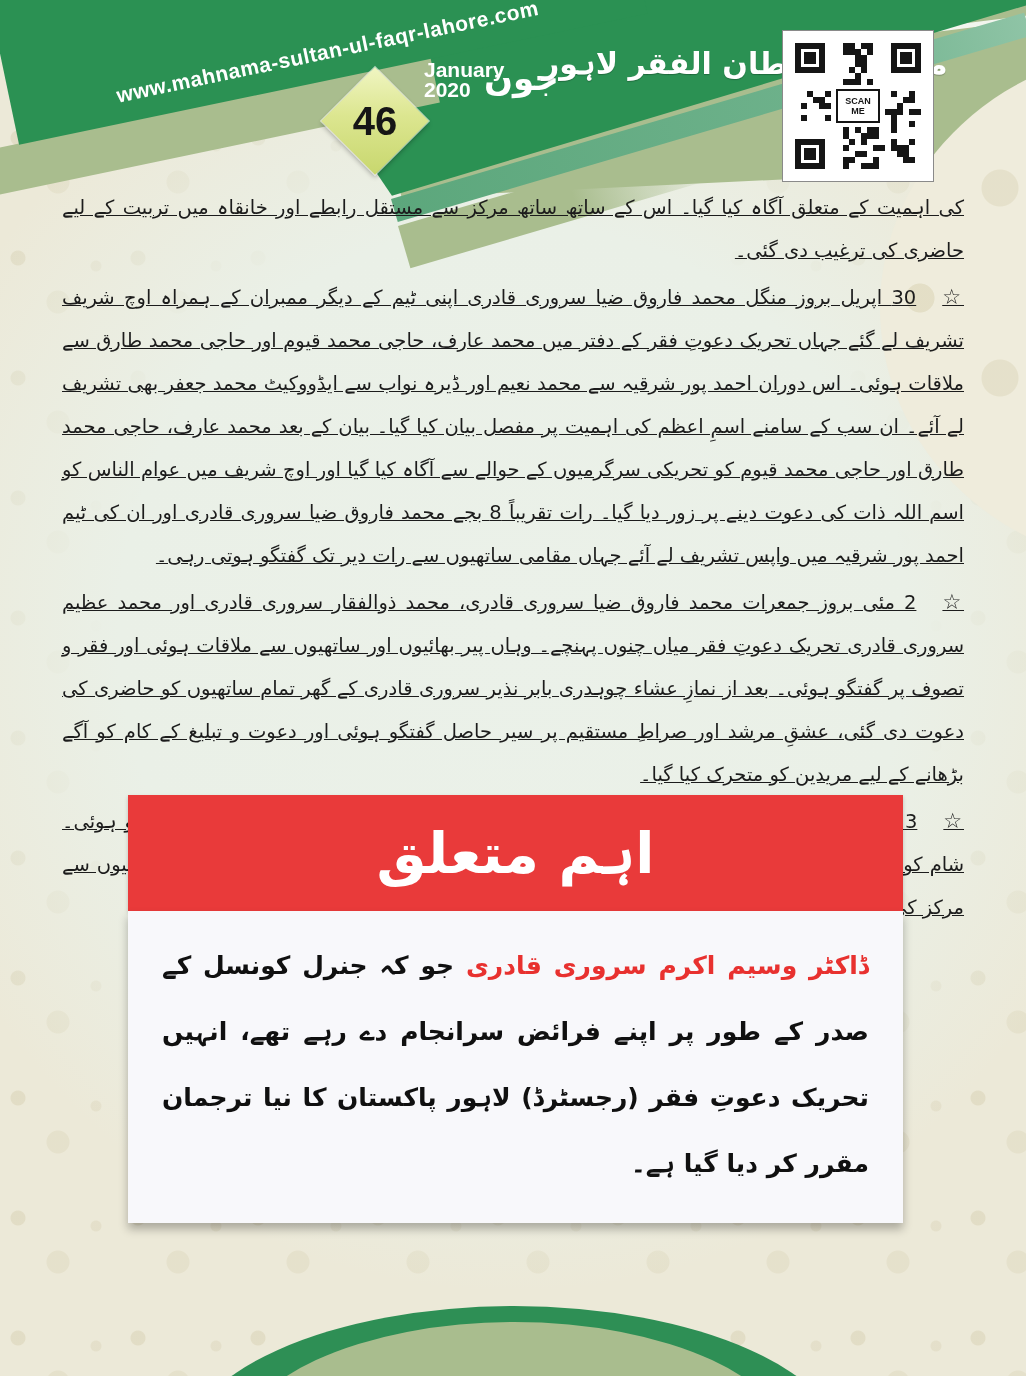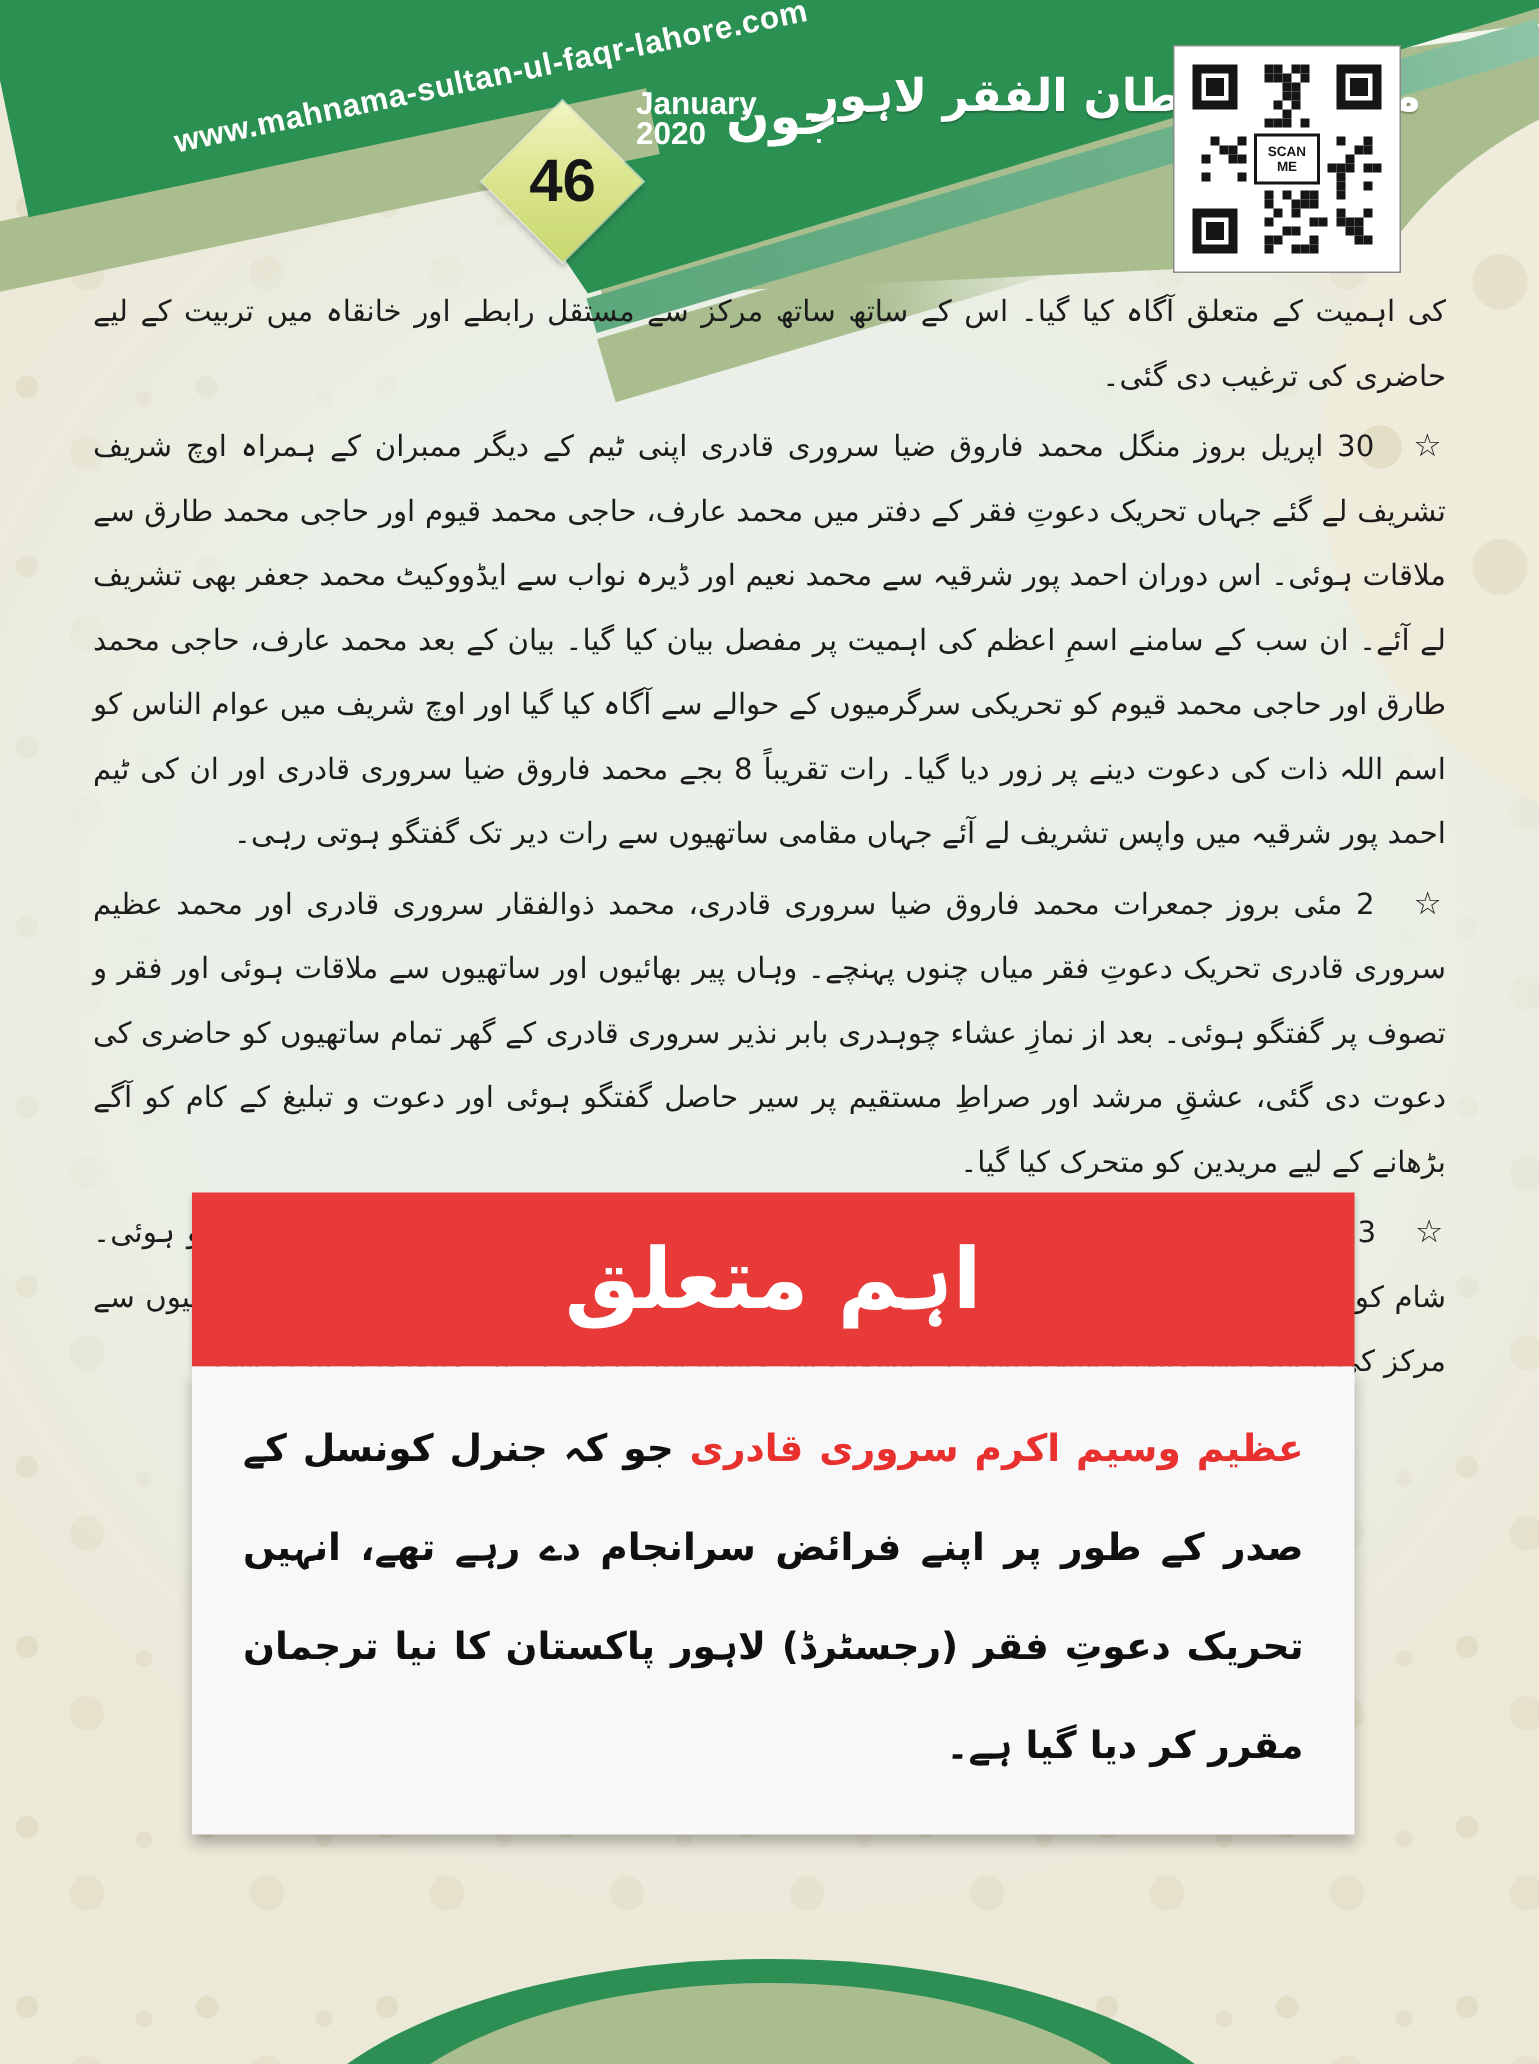--- a/index.html
+++ b/index.html
@@ -53,21 +53,21 @@
   .qr-grid i{position:absolute;width:6px;height:6px;background:#151515;}
   .finder{position:absolute;width:30px;height:30px;border:6px solid #151515;box-sizing:border-box;}
   .finder::after{content:"";position:absolute;left:3px;top:3px;width:12px;height:12px;background:#151515;}
   .f-tl{left:0;top:0}.f-tr{right:0;top:0}.f-bl{left:0;bottom:0}
   .scanme{position:absolute;left:41px;top:46px;width:44px;height:34px;background:#fff;border:2px solid #151515;
     box-sizing:border-box;display:flex;flex-direction:column;align-items:center;justify-content:center;
     font-family:"Liberation Sans",sans-serif;font-weight:bold;font-size:9px;line-height:10px;color:#151515;}
   
   .articles{position:absolute;left:62px;top:186px;width:902px;direction:rtl;
     font-size:19.5px;line-height:43px;color:#1c1c1c;text-align:justify;text-align-last:right;}
-  .para{margin-bottom:4px;}
+  .para{margin-bottom:4px;text-decoration:underline;}
   .star{font-size:21px;margin-left:26px;color:#1c1c1c;}
   .credit{position:absolute;left:212px;top:738px;font-size:17px;color:#1c1c1c;direction:rtl;white-space:nowrap;}
   
   .announcement{position:absolute;left:128px;top:795px;width:775px;}
   .banner{height:116px;background:#e93a3a;display:flex;align-items:center;justify-content:center;
     color:#fff;font-size:56px;font-weight:bold;direction:rtl;box-shadow:0 2px 4px rgba(0,0,0,.2);}
   .notice-box{background:#f8f8fb;min-height:300px;padding:22px 34px 26px;box-sizing:border-box;
     direction:rtl;font-size:25px;font-weight:bold;line-height:66px;color:#101010;
     text-align:justify;text-align-last:right;box-shadow:0 6px 9px rgba(0,0,0,.28);}
   .notice-box .n-para{margin:0;}
@@ -190,19 +190,19 @@
   <div class="articles">
       <div class="para">کی اہمیت کے متعلق آگاہ کیا گیا۔ اس کے ساتھ ساتھ مرکز سے مستقل رابطے اور خانقاہ میں تربیت کے لیے حاضری کی ترغیب دی گئی۔</div>
       <div class="para"><span class="star">☆</span>30 اپریل بروز منگل محمد فاروق ضیا سروری قادری اپنی ٹیم کے دیگر ممبران کے ہمراہ اوچ شریف تشریف لے گئے جہاں تحریک دعوتِ فقر کے دفتر میں محمد عارف، حاجی محمد قیوم اور حاجی محمد طارق سے ملاقات ہوئی۔ اس دوران احمد پور شرقیہ سے محمد نعیم اور ڈیرہ نواب سے ایڈووکیٹ محمد جعفر بھی تشریف لے آئے۔ ان سب کے سامنے اسمِ اعظم کی اہمیت پر مفصل بیان کیا گیا۔ بیان کے بعد محمد عارف، حاجی محمد طارق اور حاجی محمد قیوم کو تحریکی سرگرمیوں کے حوالے سے آگاہ کیا گیا اور اوچ شریف میں عوام الناس کو اسم اللہ ذات کی دعوت دینے پر زور دیا گیا۔ رات تقریباً 8 بجے محمد فاروق ضیا سروری قادری اور ان کی ٹیم احمد پور شرقیہ میں واپس تشریف لے آئے جہاں مقامی ساتھیوں سے رات دیر تک گفتگو ہوتی رہی۔</div>
       <div class="para"><span class="star">☆</span>2 مئی بروز جمعرات محمد فاروق ضیا سروری قادری، محمد ذوالفقار سروری قادری اور محمد عظیم سروری قادری تحریک دعوتِ فقر میاں چنوں پہنچے۔ وہاں پیر بھائیوں اور ساتھیوں سے ملاقات ہوئی اور فقر و تصوف پر گفتگو ہوئی۔ بعد از نمازِ عشاء چوہدری بابر نذیر سروری قادری کے گھر تمام ساتھیوں کو حاضری کی دعوت دی گئی، عشقِ مرشد اور صراطِ مستقیم پر سیر حاصل گفتگو ہوئی اور دعوت و تبلیغ کے کام کو آگے بڑھانے کے لیے مریدین کو متحرک کیا گیا۔</div>
       <div class="para"><span class="star">☆</span>3 مئی بروز ہفتہ تحریک دعوتِ فقر میاں چنوں کے دفتر میں ساتھیوں سے ملاقات کے بعد گفتگو ہوئی۔ شام کو چوہدری محمد بابر نذیر سروری قادری کے گھر واپس تشریف لائے اور نمازِ عشا کے بعد پیر بھائیوں سے مرکز کی اہمیت اور جانی و مالی ڈیوٹی کے موضوع اور خانقاہ میں تربیت کے لیے حاضری پر بات ہوئی۔</div>
     </div>
 
   <div class="announcement">
     <div class="banner">اہم متعلق</div>
     <div class="notice-box">
-        <p class="n-para"><span class="red">عظیم وسیم اکرم سروری قادری</span><span> جو کہ جنرل کونسل کے صدر کے طور پر اپنے فرائض سرانجام دے رہے تھے، انہیں تحریک دعوتِ فقر (رجسٹرڈ) لاہور پاکستان کا نیا ترجمان مقرر کر دیا گیا ہے۔</span></p>
+        <p class="n-para"><span class="red">ڈاکٹر وسیم اکرم سروری قادری</span><span> جو کہ جنرل کونسل کے صدر کے طور پر اپنے فرائض سرانجام دے رہے تھے، انہیں تحریک دعوتِ فقر (رجسٹرڈ) لاہور پاکستان کا نیا ترجمان مقرر کر دیا گیا ہے۔</span></p>
       </div>
   </div>
 
   <div class="arc-dark"></div>
   <div class="arc-sage"></div>
 </div>
 
 </body></html>

